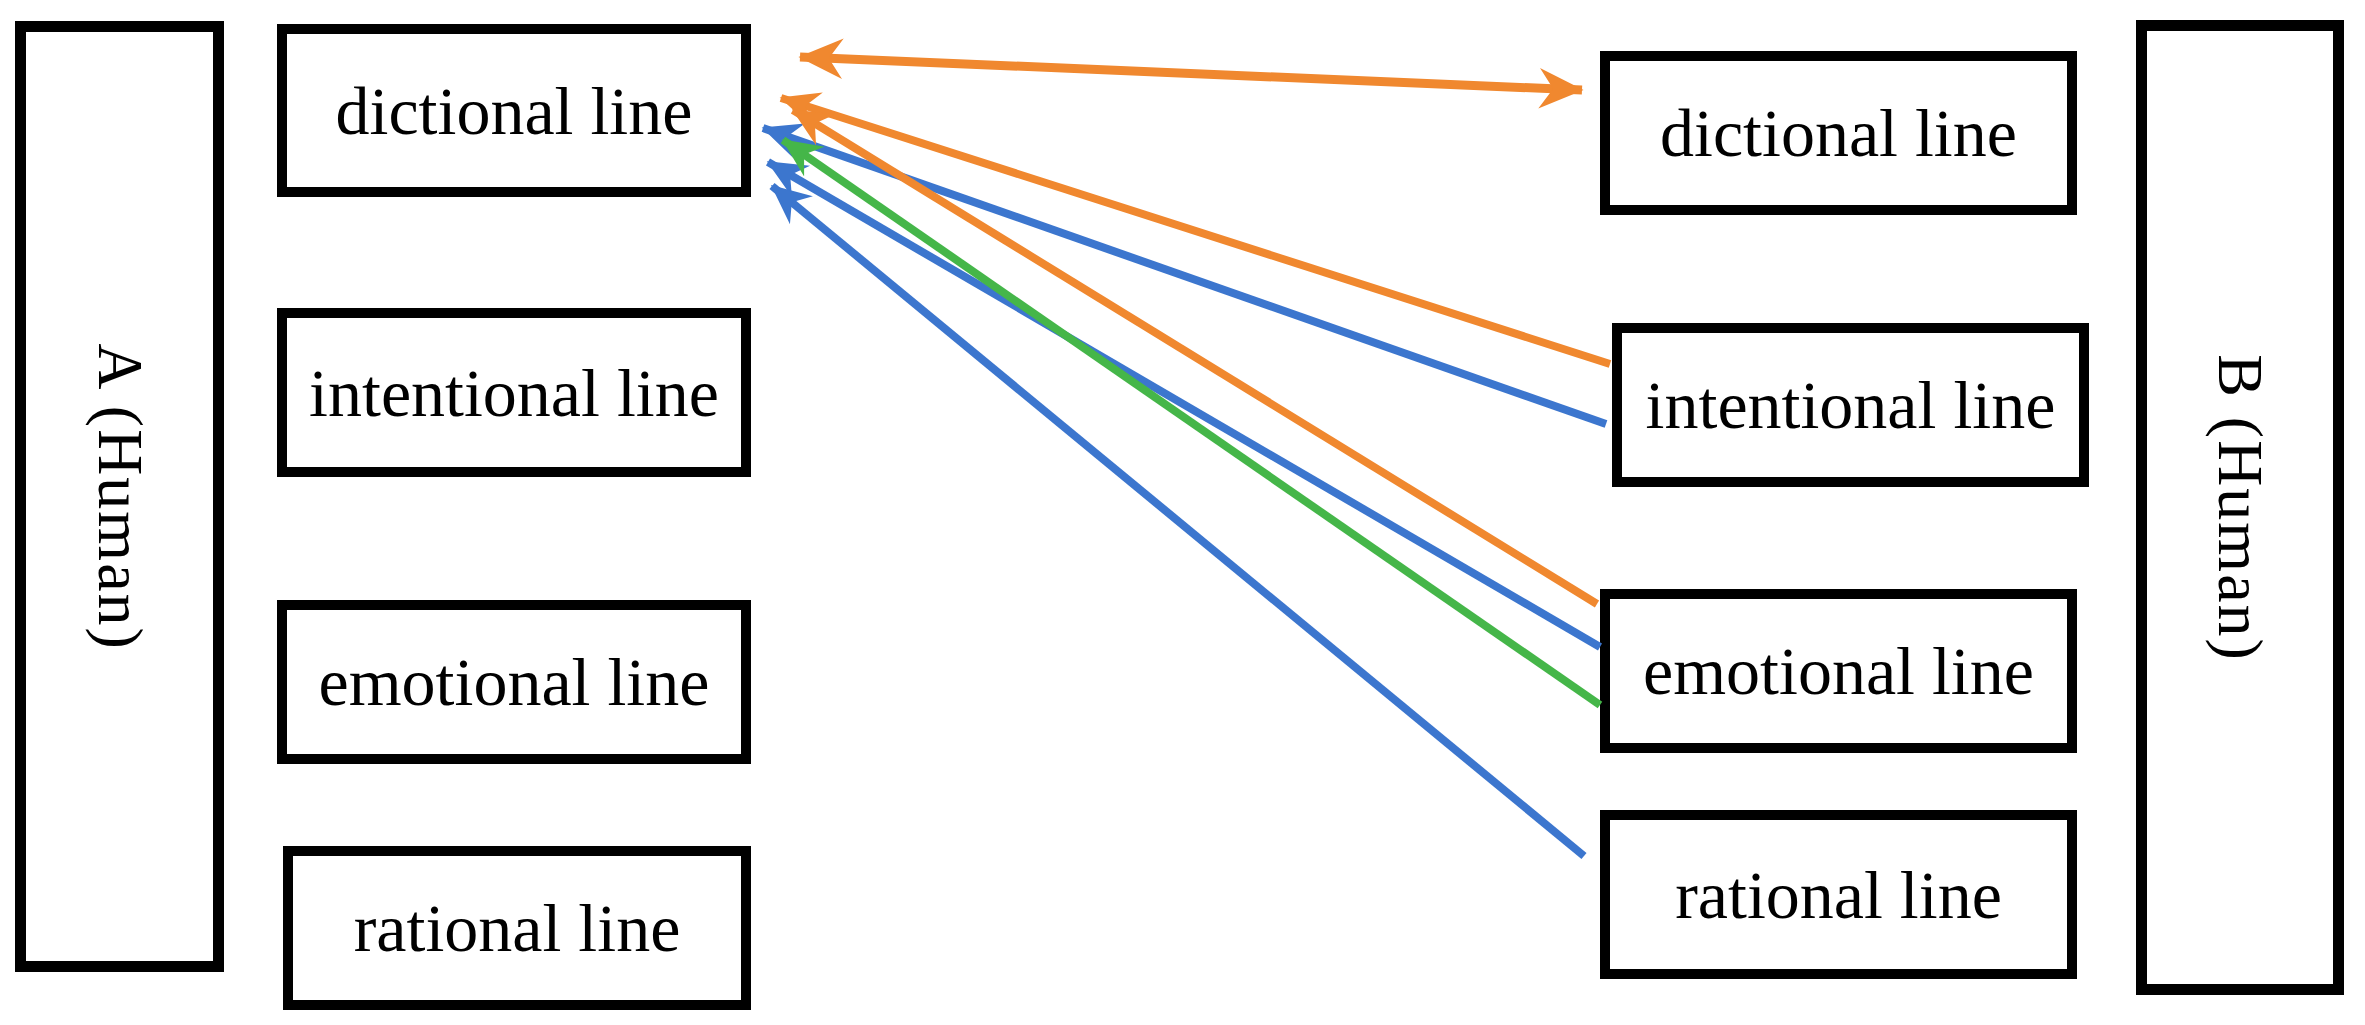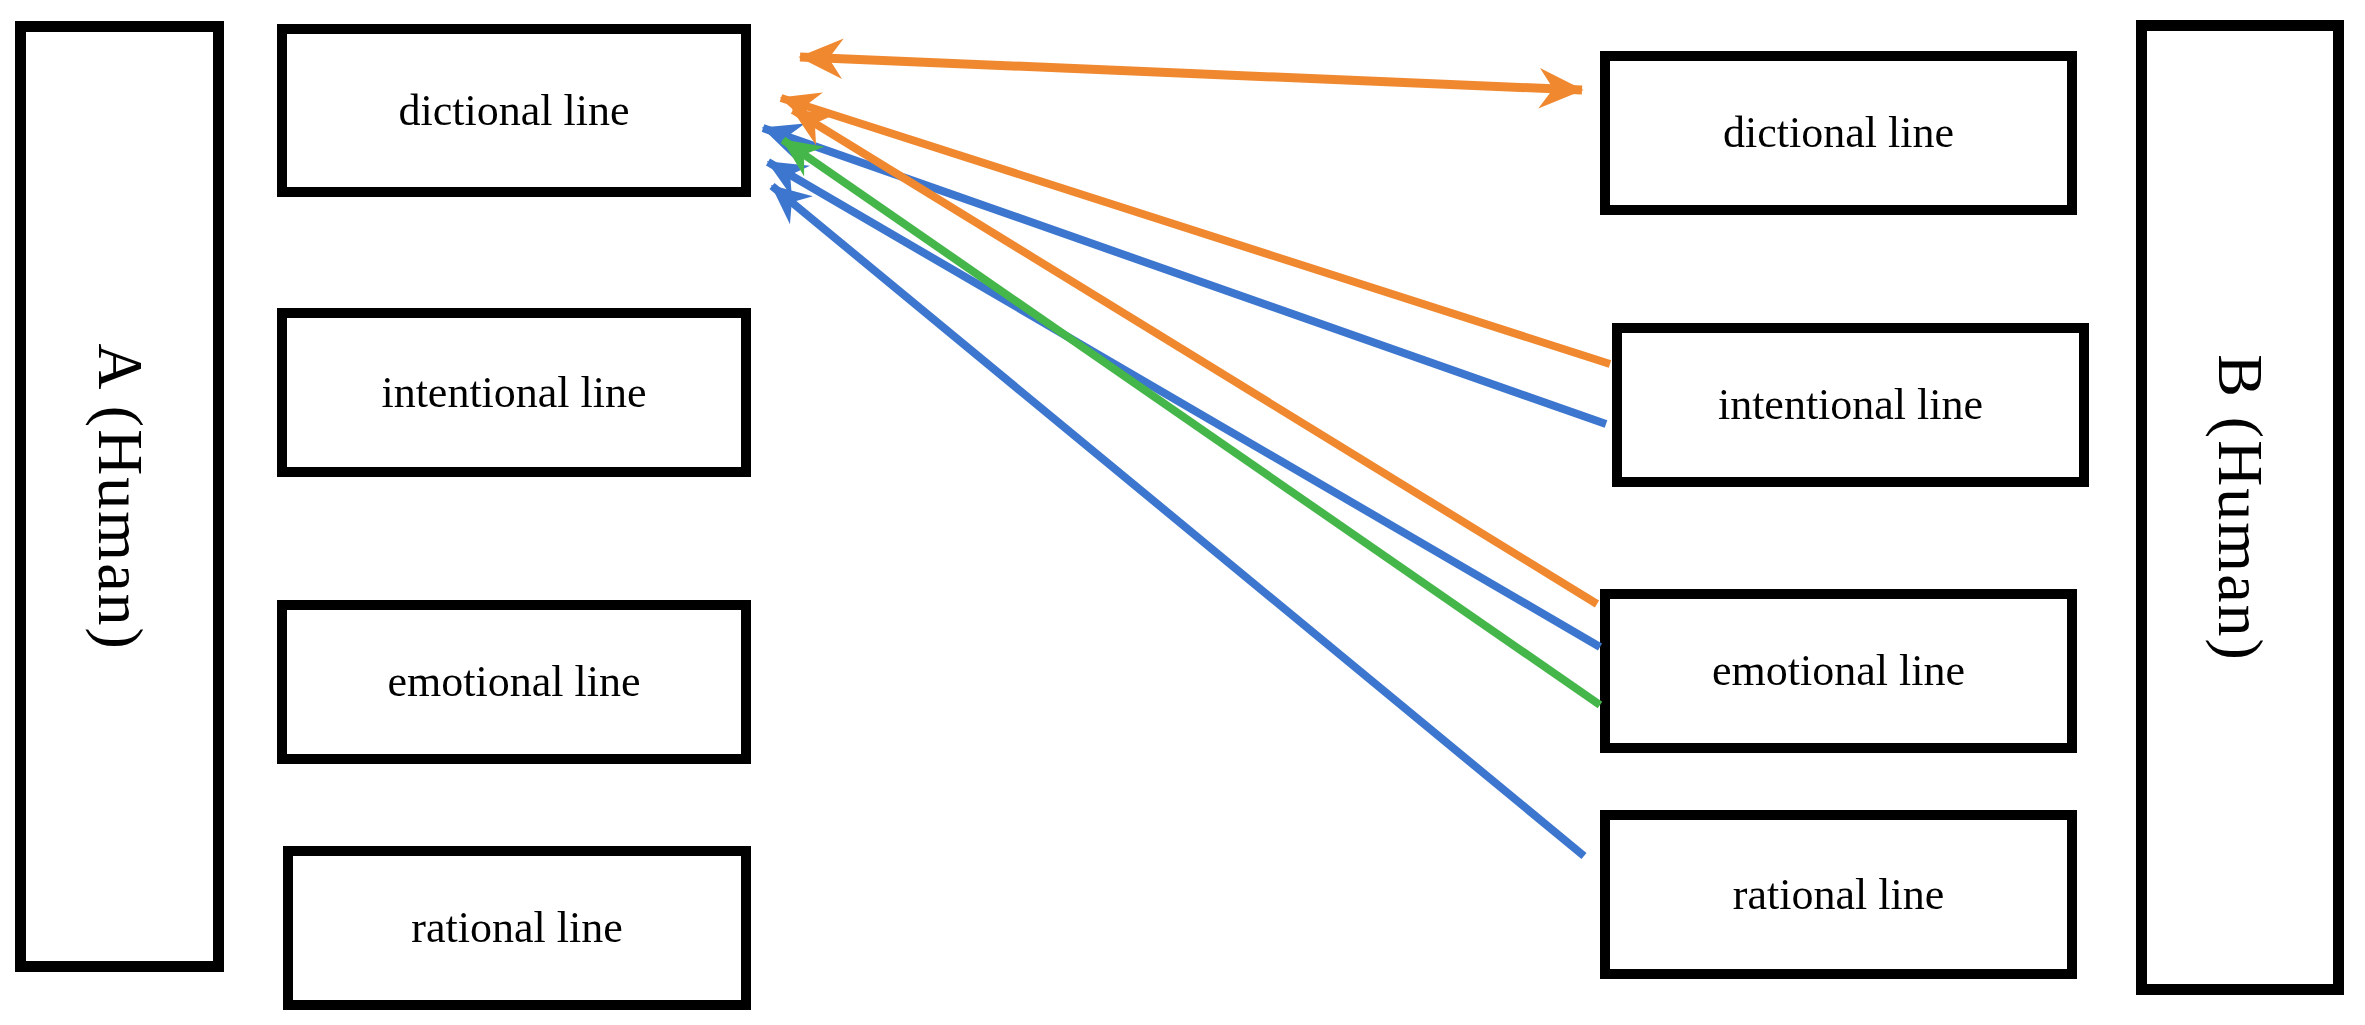--- a/index.html
+++ b/index.html
@@ -17,21 +17,21 @@
     color: #000000;
   }
   .box {
     position: absolute;
     border: 10px solid #000000;
     box-sizing: border-box;
     background: #ffffff;
     display: flex;
     align-items: center;
     justify-content: center;
-    font-size: 44px;
+    font-size: 68px;
     line-height: 1;
     white-space: nowrap;
   }
   .tallbox {
     position: absolute;
     border: 11px solid #000000;
     box-sizing: border-box;
     background: #ffffff;
     display: flex;
     align-items: center;

